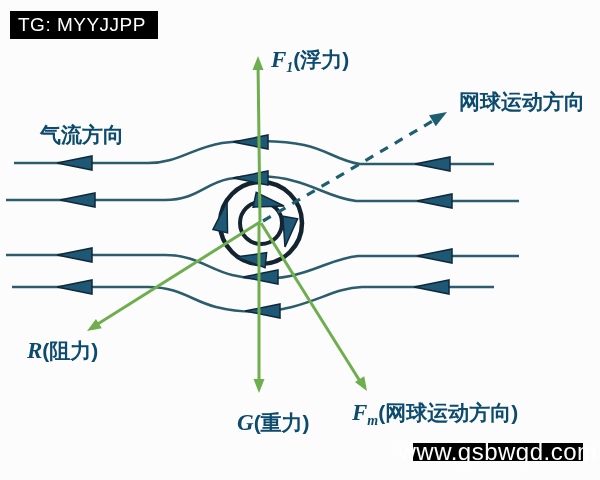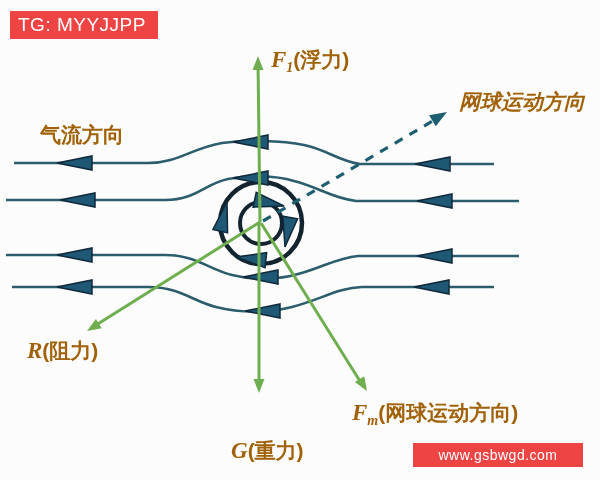--- a/index.html
+++ b/index.html
@@ -3,39 +3,39 @@
 <meta charset="utf-8">
 <style>
   html,body{margin:0;padding:0;}
   .stage{
     position:relative;width:600px;height:480px;
     background:#fcfcfc;overflow:hidden;
     font-family:"Liberation Sans",sans-serif;
   }
   .stage svg{position:absolute;left:0;top:0;}
   .banner{
-    position:absolute;background:#ef4444;color:#ffffff;
+    position:absolute;background:#000000;color:#ffffff;
     display:flex;align-items:center;
     font-size:19px;letter-spacing:0.5px;
   }
   .banner.tg{left:10px;top:11px;width:140px;height:28px;padding-left:8px;}
-  .banner.site{left:413px;top:443px;width:170px;height:24px;justify-content:center;font-size:14px;}
+  .banner.site{left:413px;top:443px;width:170px;height:18px;justify-content:center;font-size:24px;}
   .lbl{
-    position:absolute;color:#a16207;font-size:21px;font-weight:600;
+    position:absolute;color:#0c4a6e;font-size:21px;font-weight:600;
     white-space:nowrap;
   }
   .sym{font-family:"Liberation Serif",serif;font-style:italic;font-size:23px;}
   .sub{font-family:"Liberation Serif",serif;font-style:italic;font-size:14px;
        vertical-align:-5px;}
   .cjk{font-weight:600;}
   .lbl-f1{left:271px;top:46px;}
-  .lbl-motion{left:459px;top:88px;font-style:italic;}
+  .lbl-motion{left:459px;top:88px;}
   .lbl-airflow{left:40px;top:121px;}
   .lbl-r{left:27px;top:337px;}
-  .lbl-g{left:231px;top:409px;margin-top:28px;}
+  .lbl-g{left:237px;top:409px;}
   .lbl-fm{left:352px;top:399px;}
 </style>
 </head>
 <body>
 
 <div class="stage">
 
   <svg width="600" height="480" viewBox="0 0 600 480">
     <defs>
       <polygon id="flowhead" points="0,0 35,-7 35,7" fill="#1e5875" stroke="#10293a" stroke-width="1.5"></polygon>

